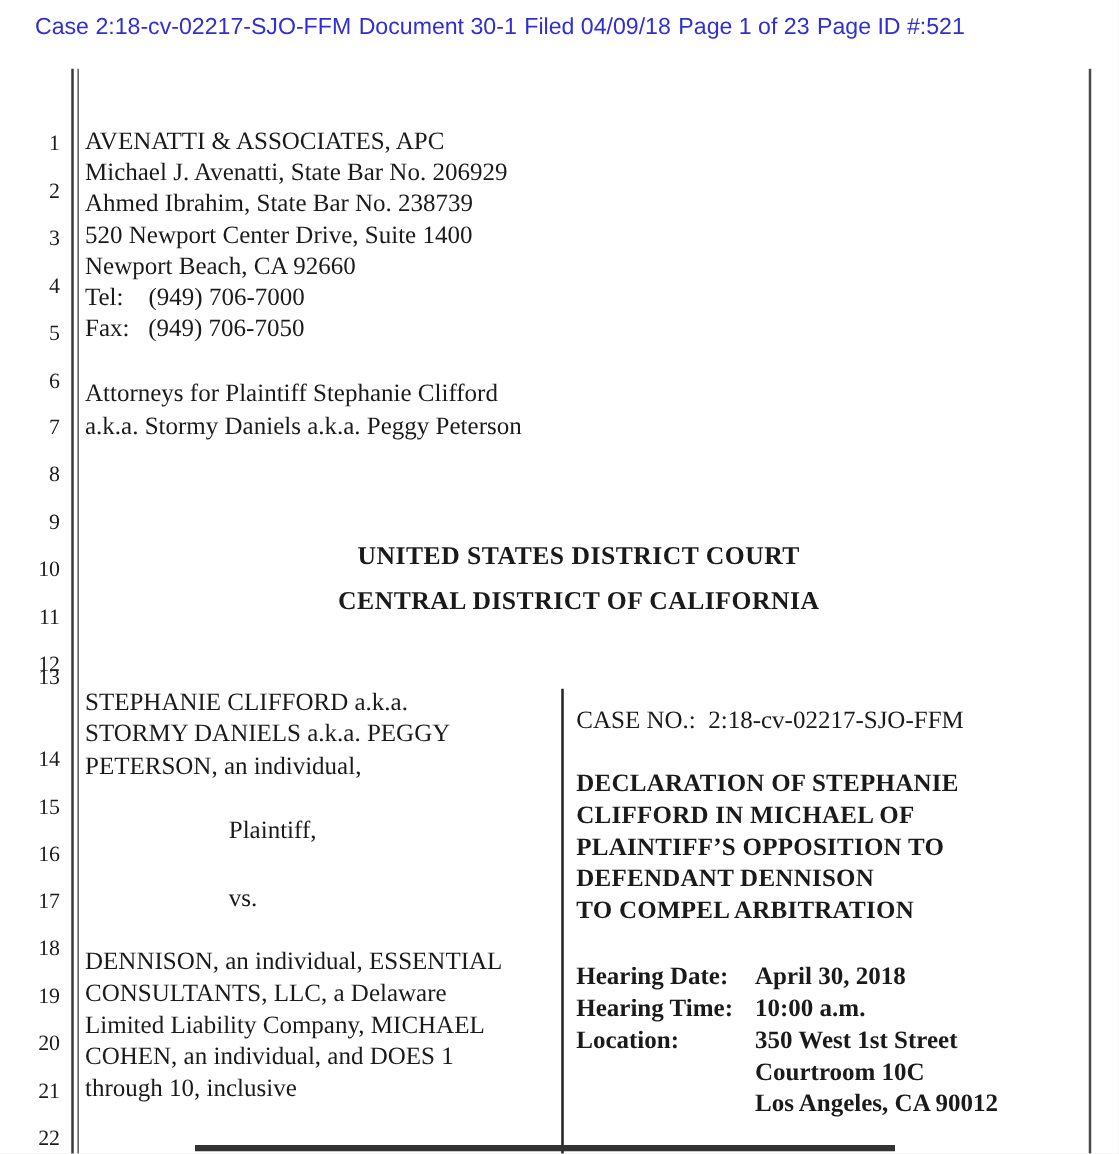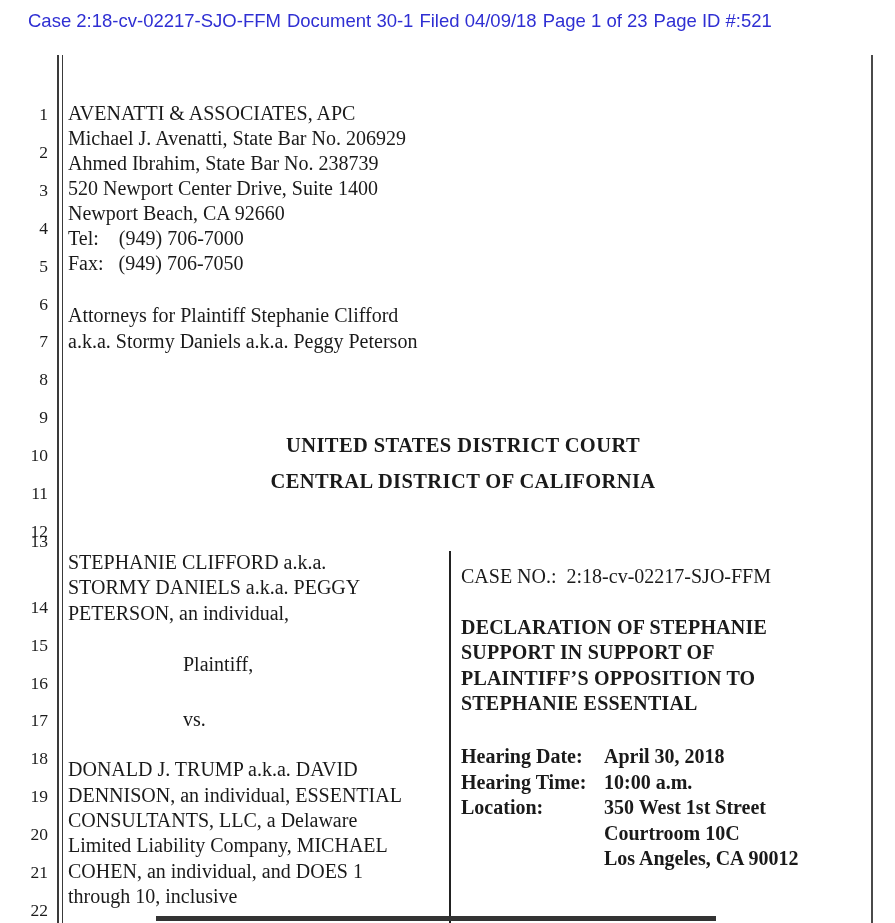--- a/index.html
+++ b/index.html
@@ -137,38 +137,38 @@
 
   <div class="caption-left">
     <div>
         <div class="tline">STEPHANIE CLIFFORD a.k.a.</div>
         <div class="tline">STORMY DANIELS a.k.a. PEGGY</div>
         <div class="tline">PETERSON, an individual,</div>
       </div>
     <div class="role-line">Plaintiff,</div>
     <div class="versus-line">vs.</div>
     <div class="defendant-block">
-        <div class="tline">DONALD J. TRUMP a.k.a. DAVID</div>
         <div class="tline">DENNISON, an individual, ESSENTIAL</div>
         <div class="tline">CONSULTANTS, LLC, a Delaware</div>
         <div class="tline">Limited Liability Company, MICHAEL</div>
         <div class="tline">COHEN, an individual, and DOES 1</div>
         <div class="tline">through 10, inclusive</div>
       </div>
   </div>
 
   <div class="caption-divider"></div>
 
   <div class="caption-right">
     <div class="case-no">CASE NO.:  2:18-cv-02217-SJO-FFM</div>
     <div class="decl-title">
         <div class="tline">DECLARATION OF STEPHANIE</div>
-        <div class="tline">SUPPORT IN SUPPORT OF</div>
+        <div class="tline">CLIFFORD IN MICHAEL OF</div>
         <div class="tline">PLAINTIFF’S OPPOSITION TO</div>
-        <div class="tline">STEPHANIE ESSENTIAL</div>
+        <div class="tline">DEFENDANT DENNISON</div>
+        <div class="tline">TO COMPEL ARBITRATION</div>
       </div>
     <div class="hearing">
         <div class="h-row">
           <span class="h-label">Hearing Date:</span>
           <span class="h-value">April 30, 2018</span>
         </div>
         <div class="h-row">
           <span class="h-label">Hearing Time:</span>
           <span class="h-value">10:00 a.m.</span>
         </div>

